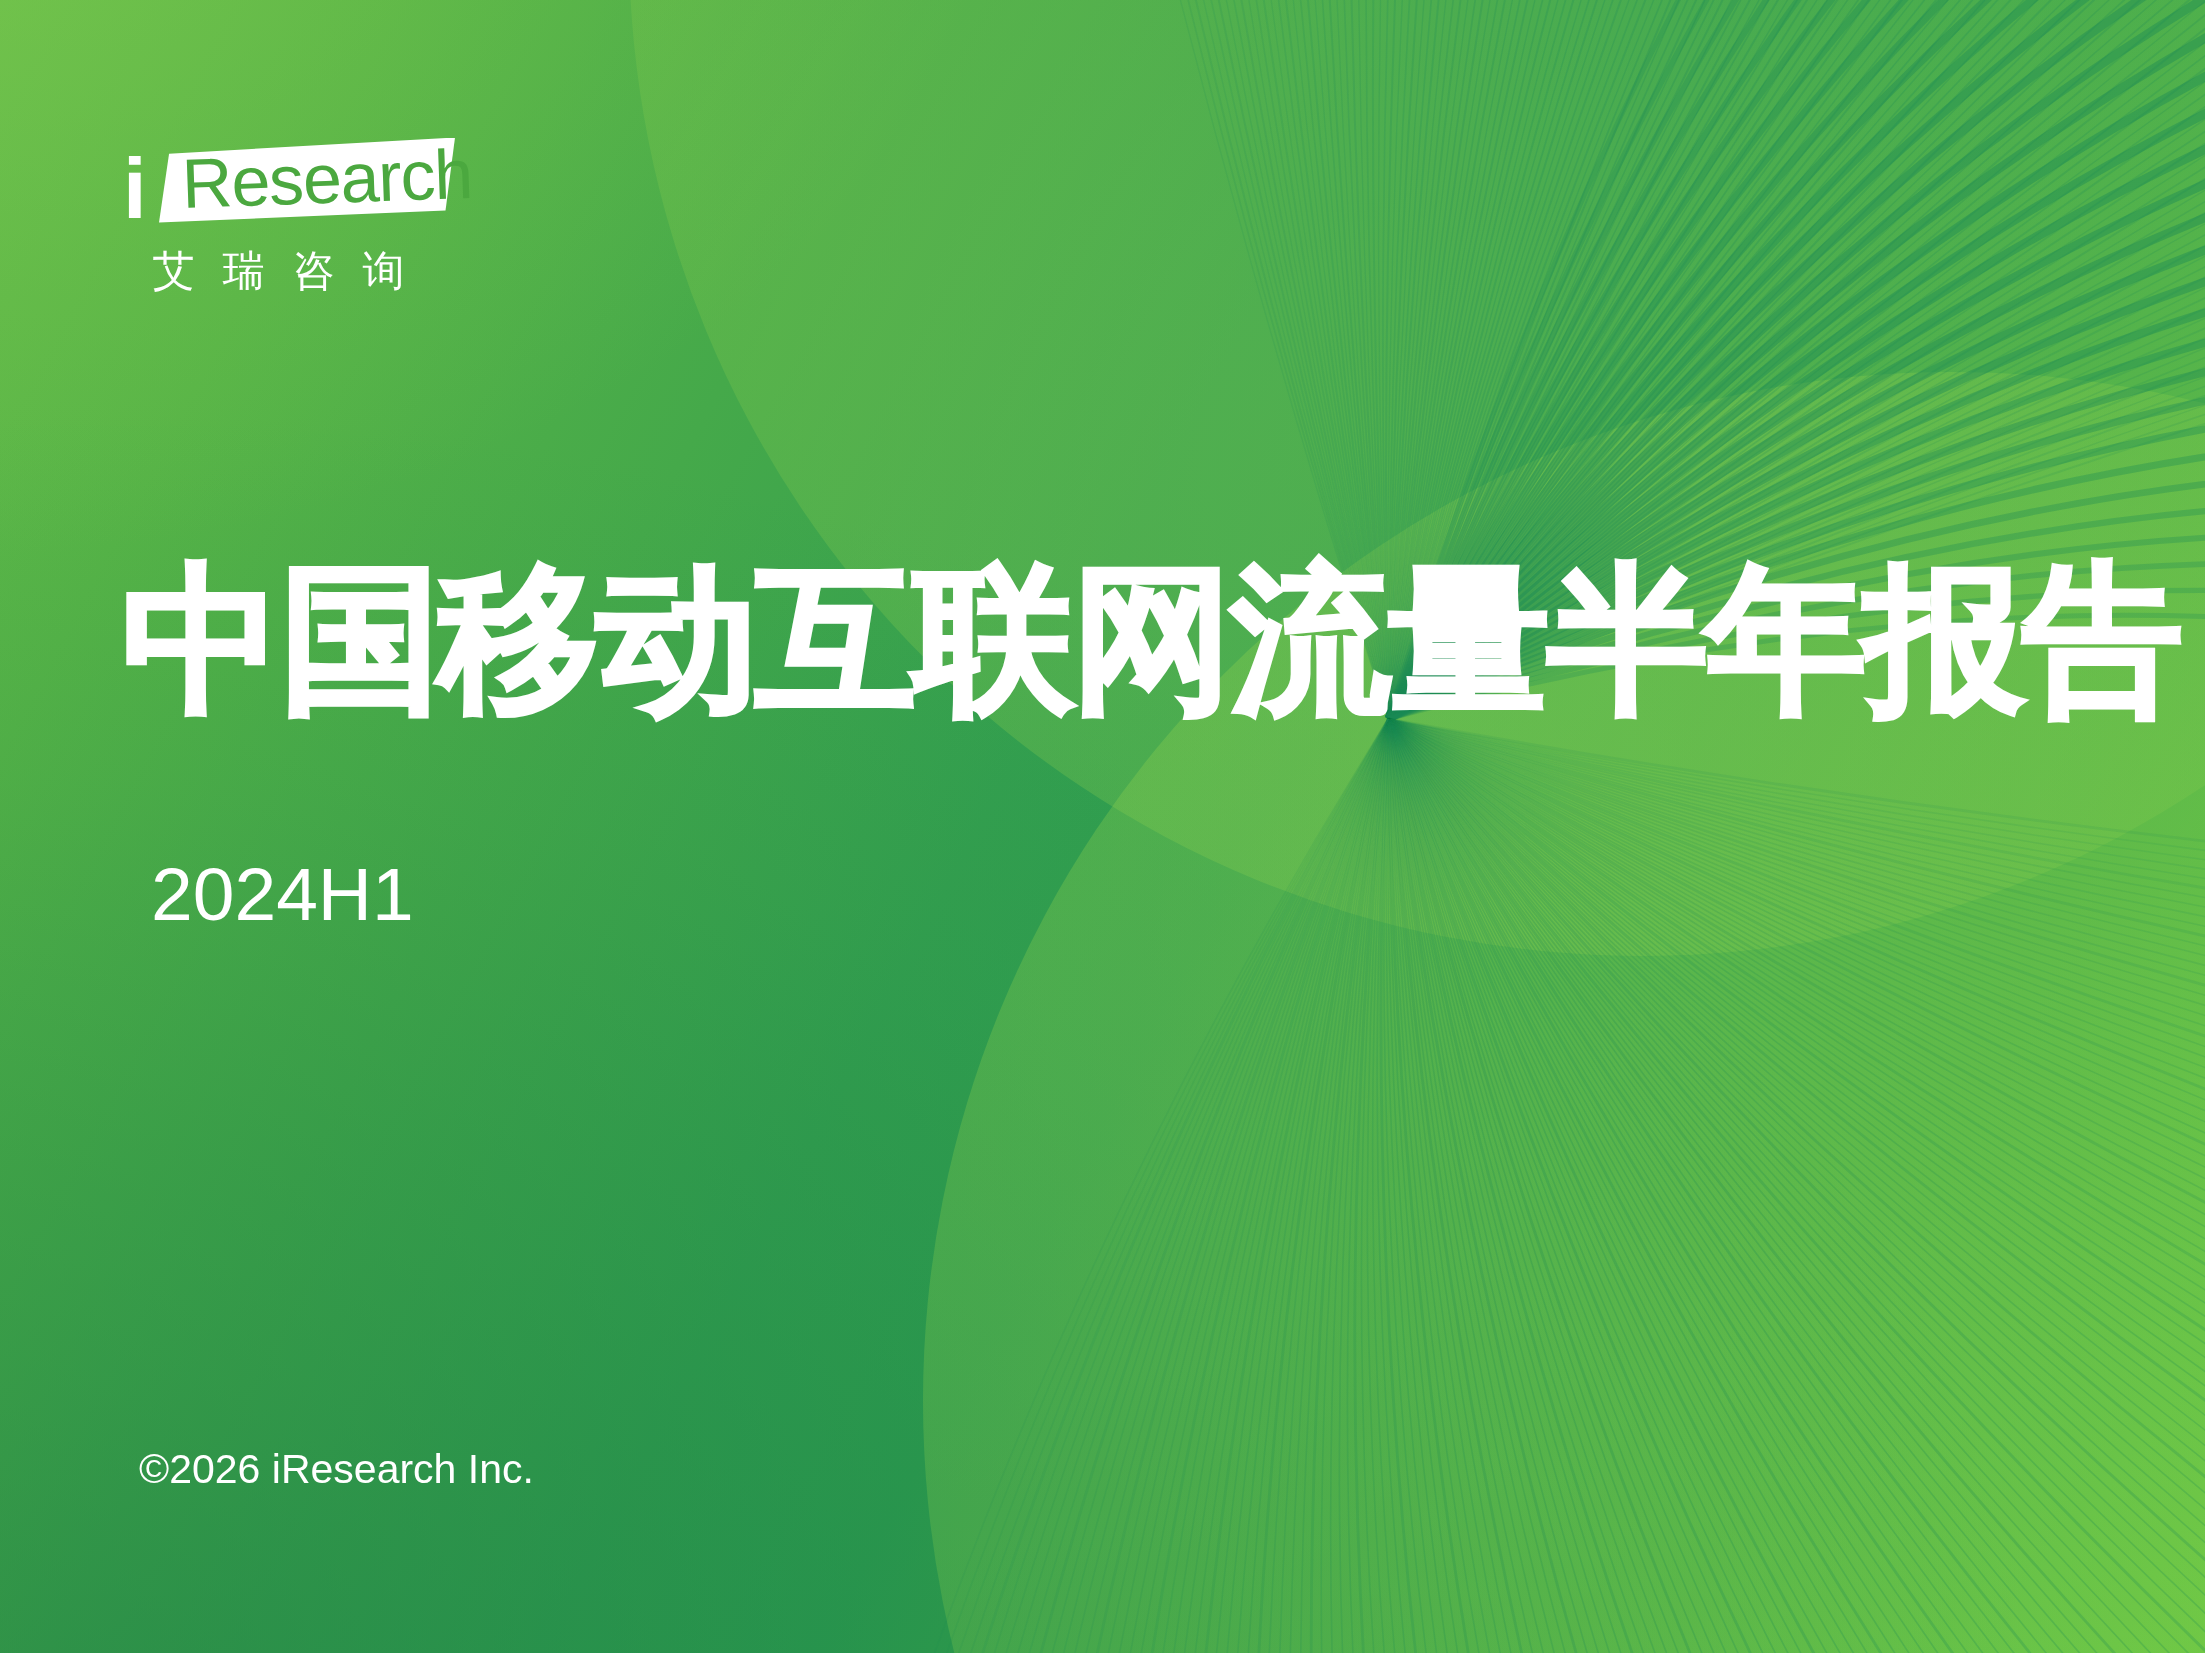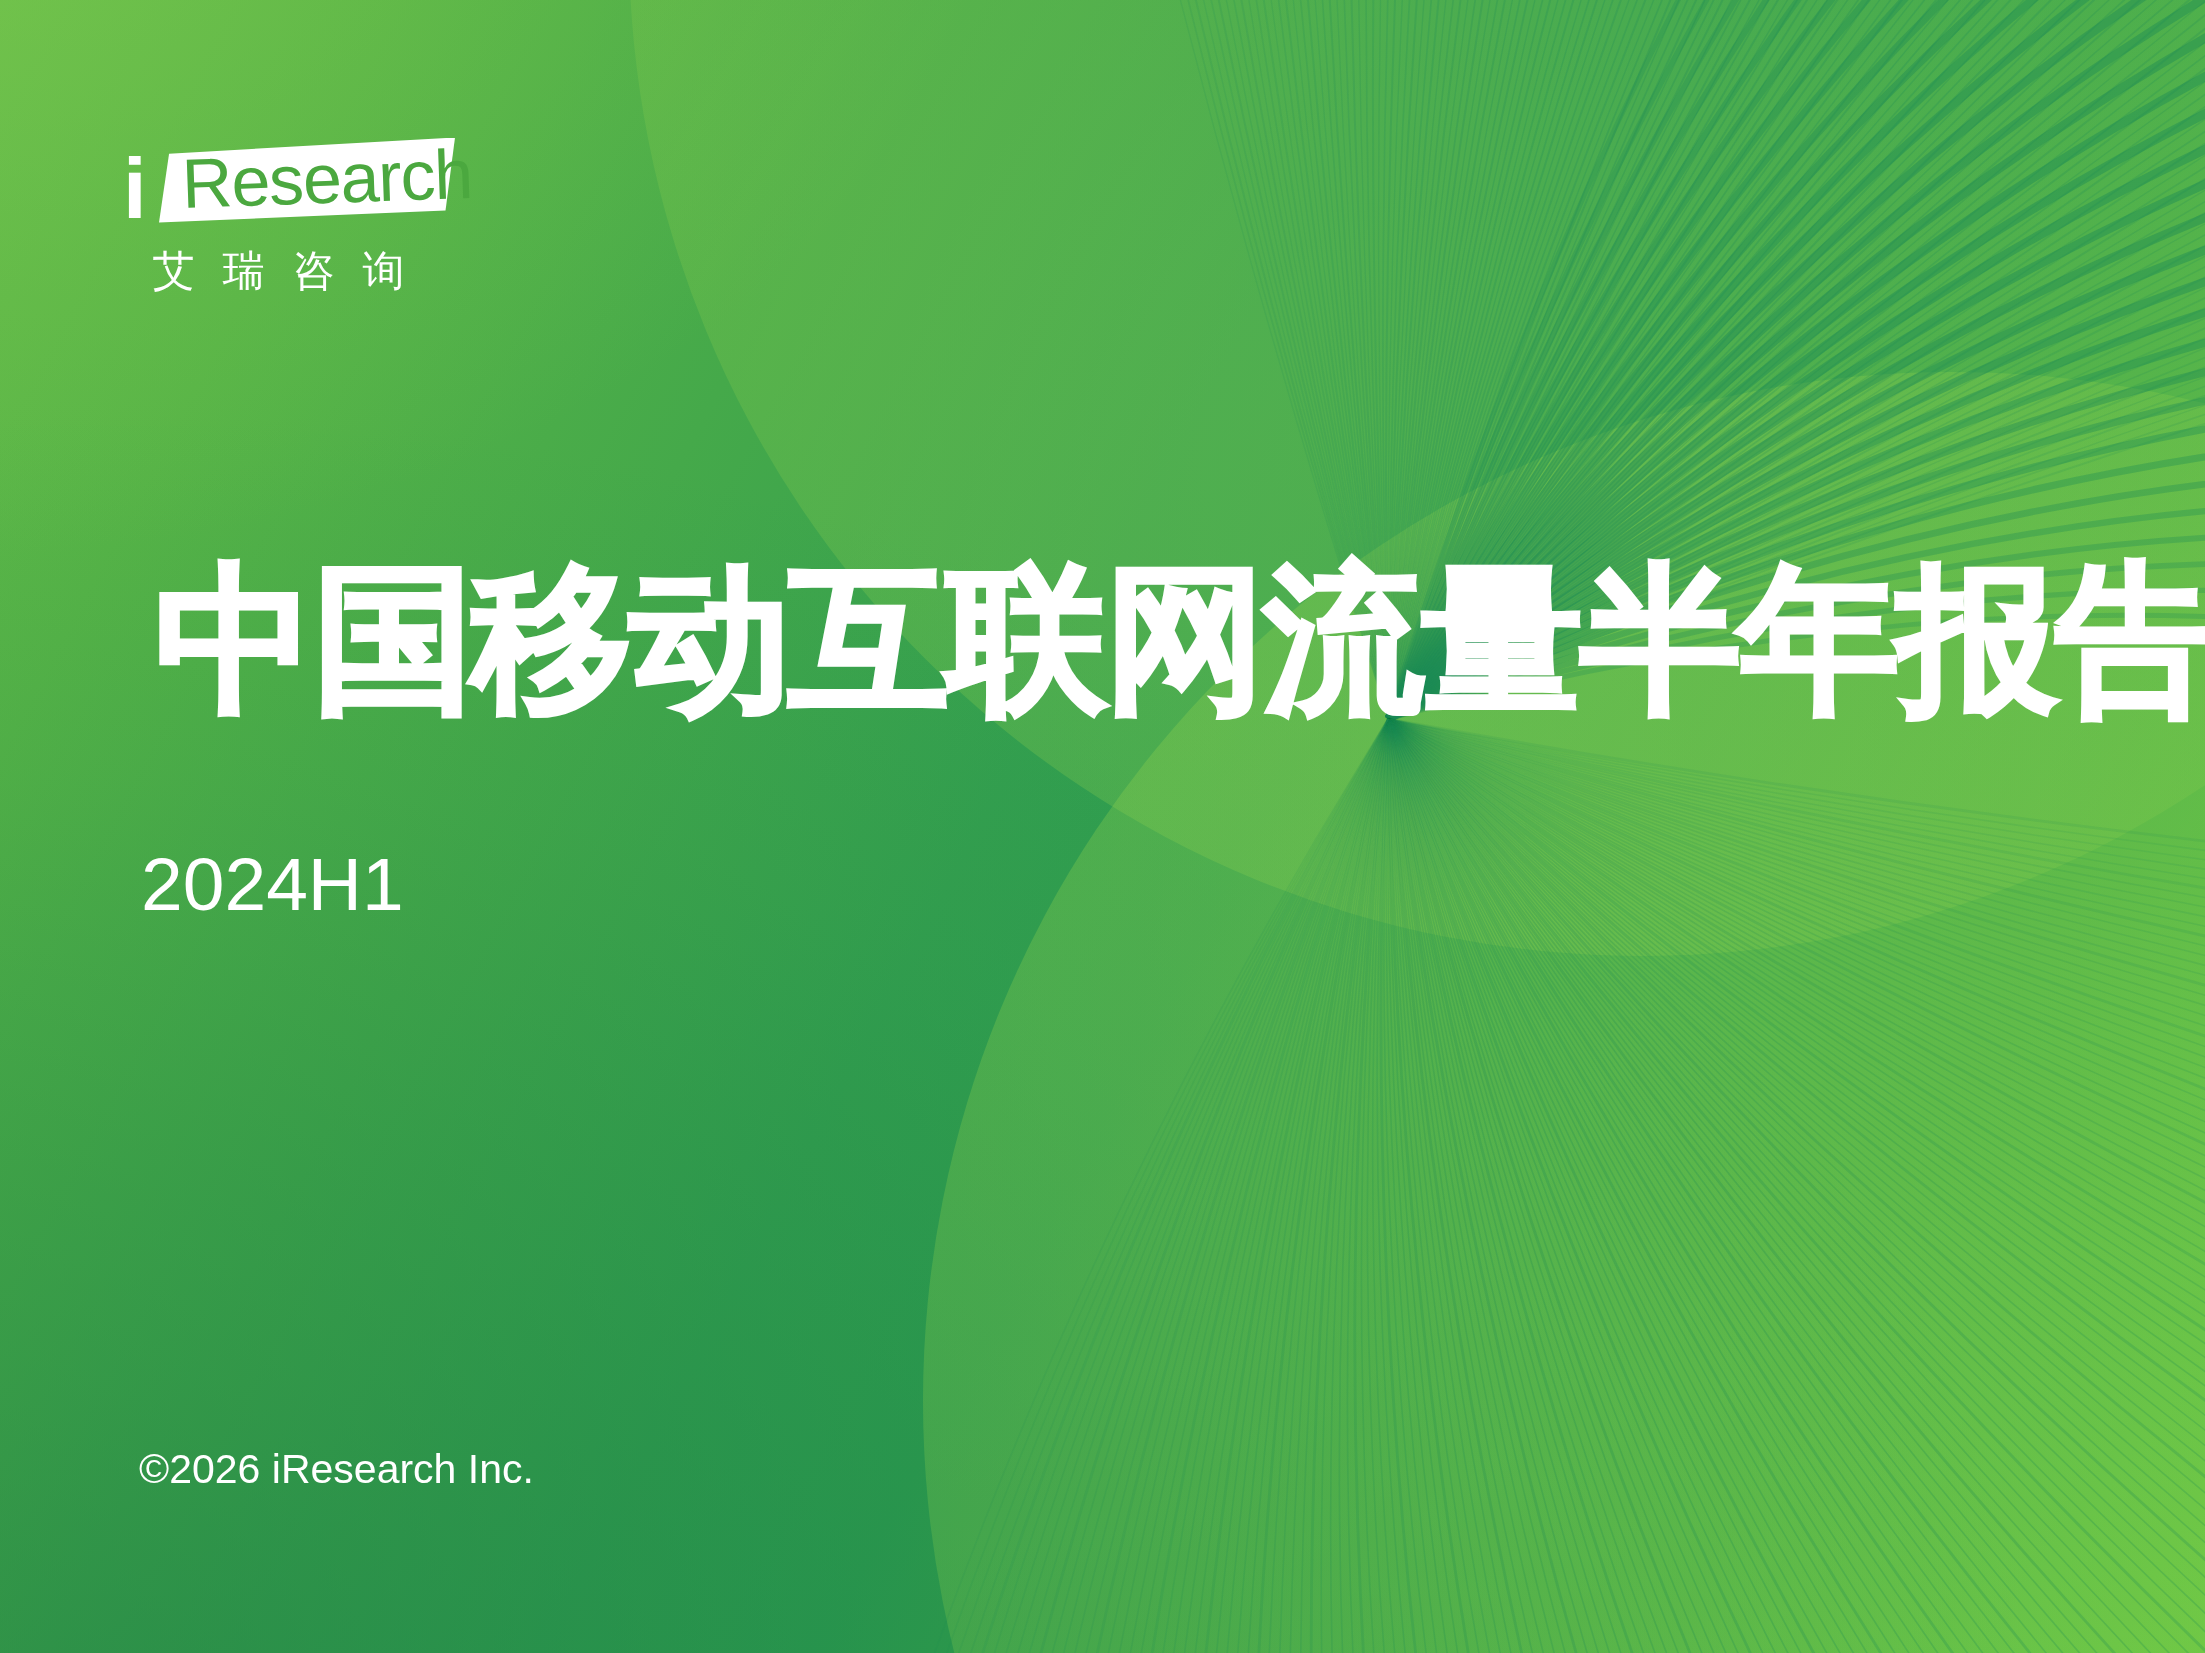--- a/index.html
+++ b/index.html
@@ -146,41 +146,41 @@
     font-weight: 300;
     color: #ffffff;
     letter-spacing: 28px;
     white-space: nowrap;
     margin-left: 28px;
   }
 
   
   #headline {
     position: absolute;
-    left: 155px;
+    left: 122px;
     top: 560px;
     width: 1879px;
     text-align: right;
   }
   .headline-text {
     margin: 0;
     font-size: 160px;
     line-height: 1.0;
     font-weight: 900;
     color: #ffffff;
     letter-spacing: -1.6px;
     white-space: nowrap;
     text-shadow: 0 0 0.8px rgba(255,255,255,0.55);
     -webkit-text-stroke: 4.1px #ffffff;
   }
   #subtitle {
     position: absolute;
     left: 139px;
     top: 845px;
-    margin: 2px;
+    margin: 12px;
     font-size: 75px;
     line-height: 1;
     font-weight: 400;
     color: #ffffff;
     letter-spacing: 0px;
     white-space: nowrap;
   }
   #footer {
     position: absolute;
     left: 139px;

